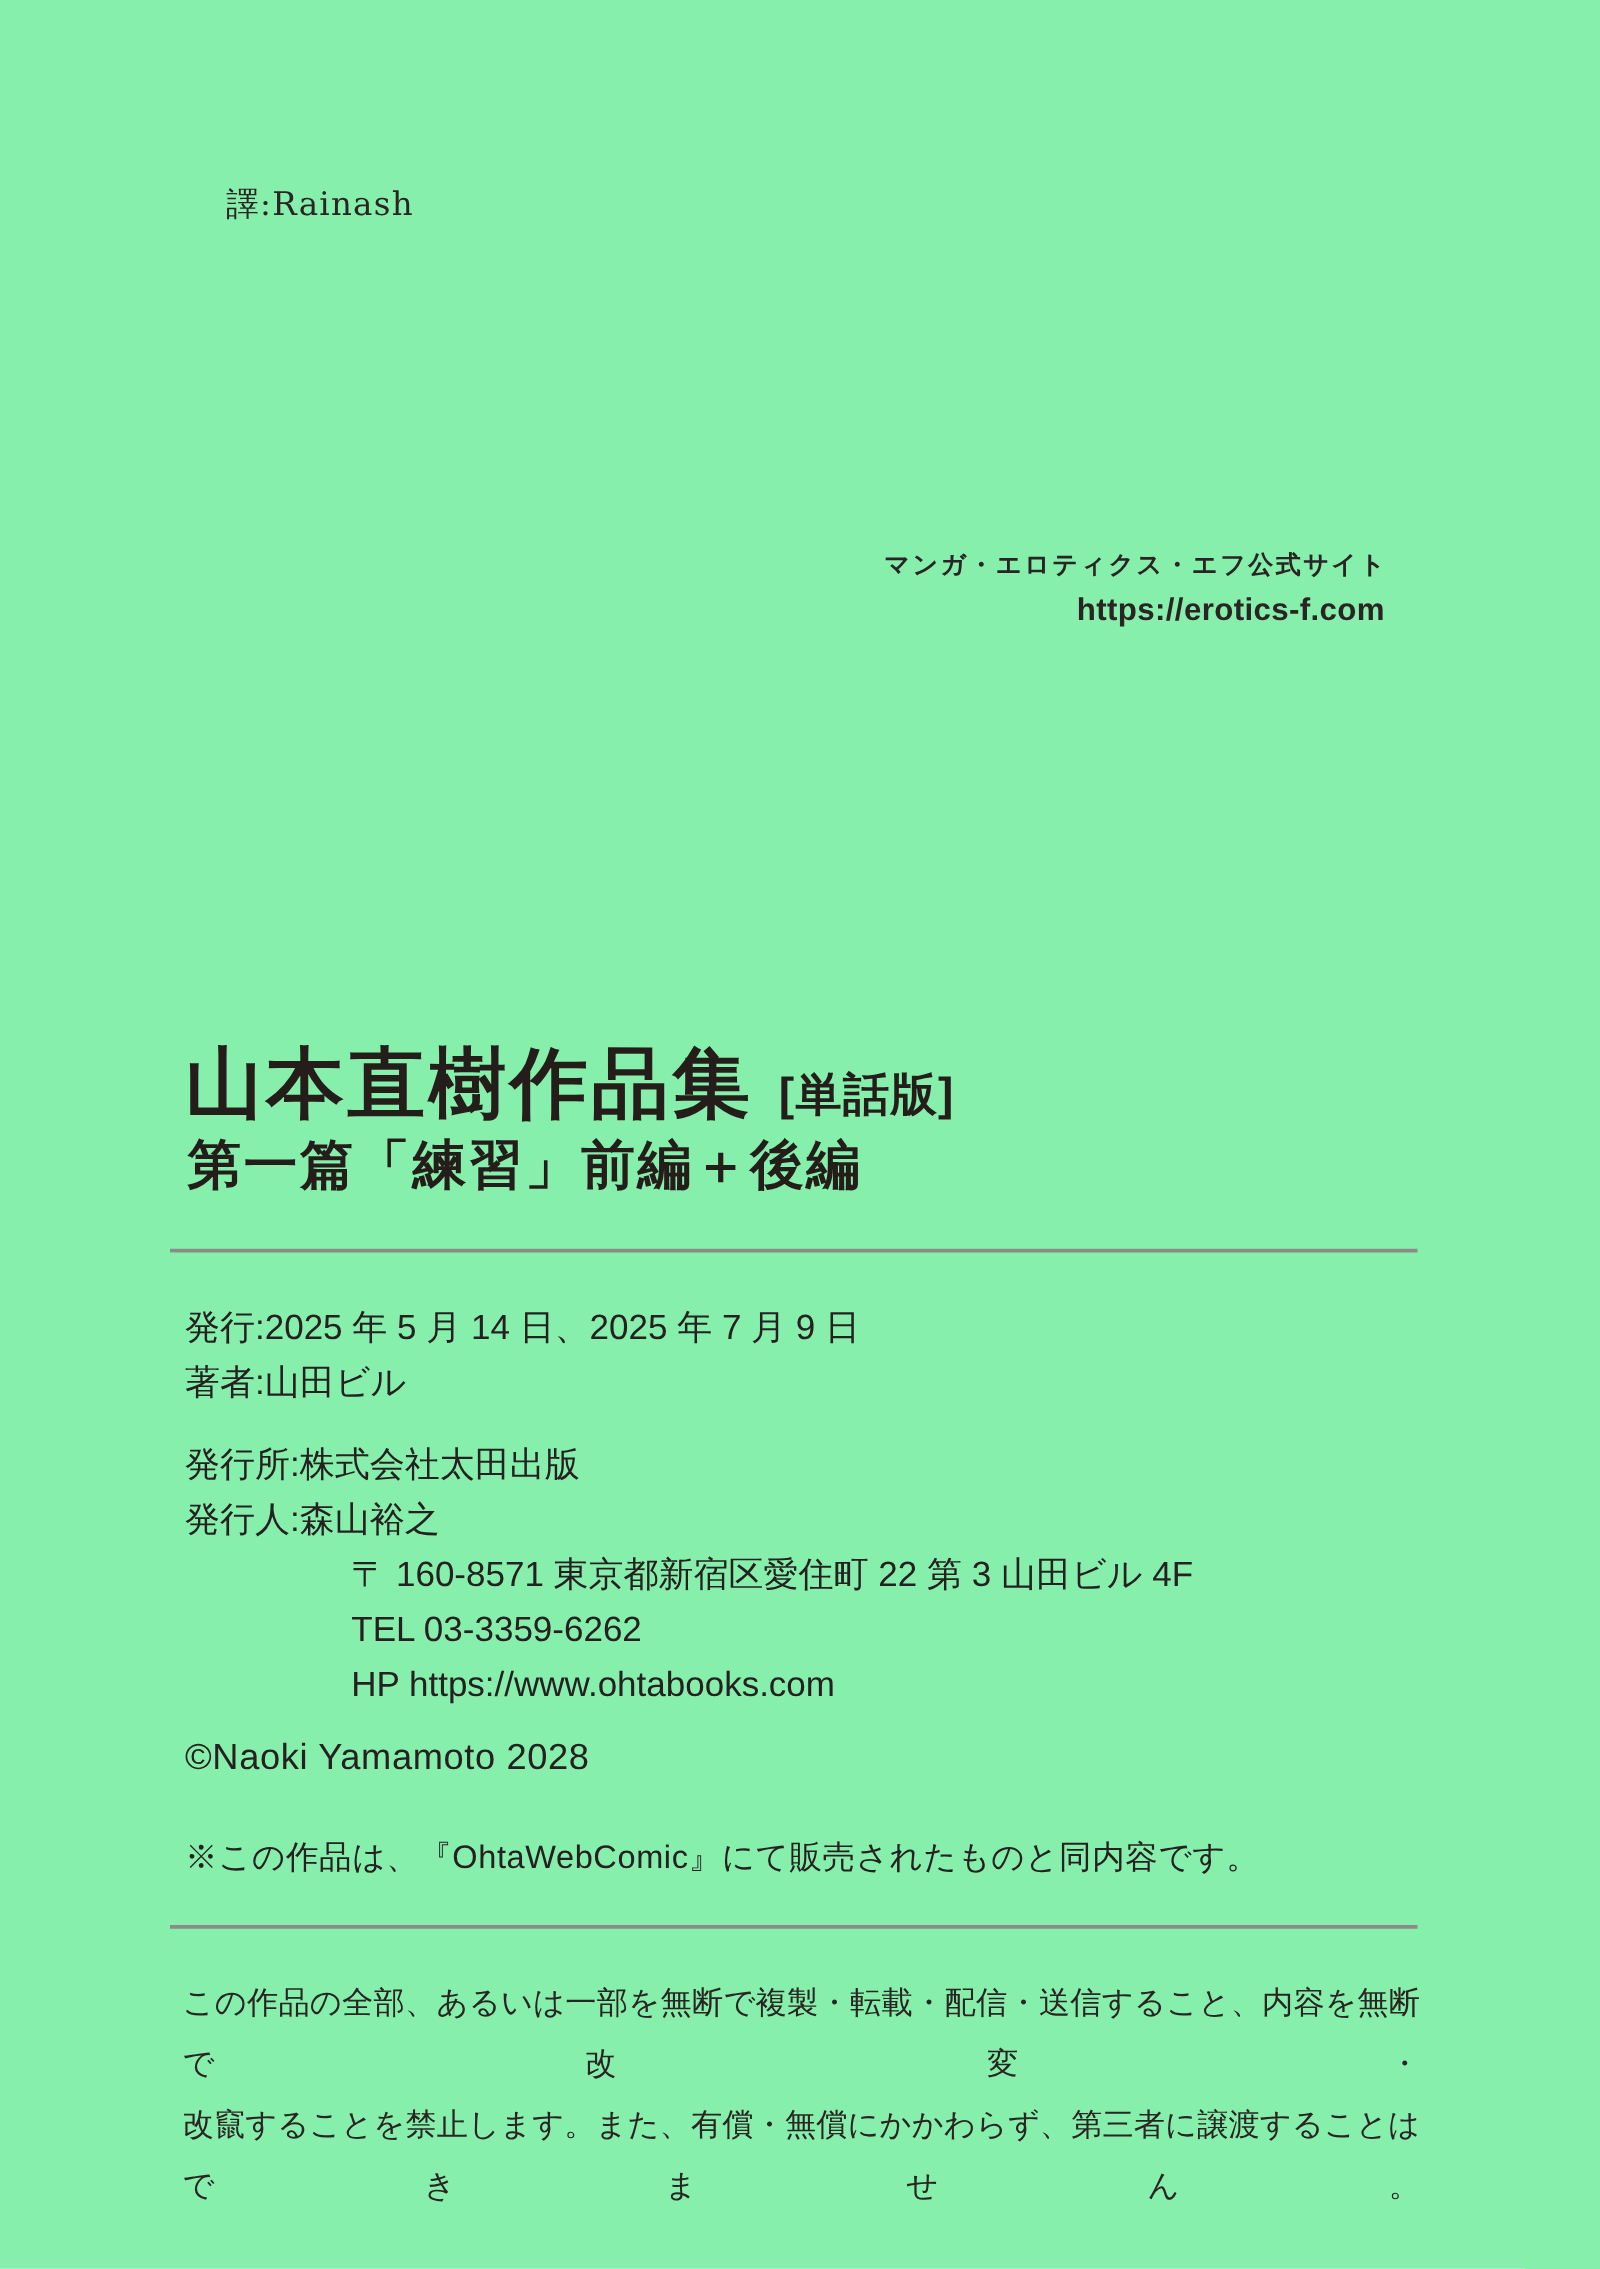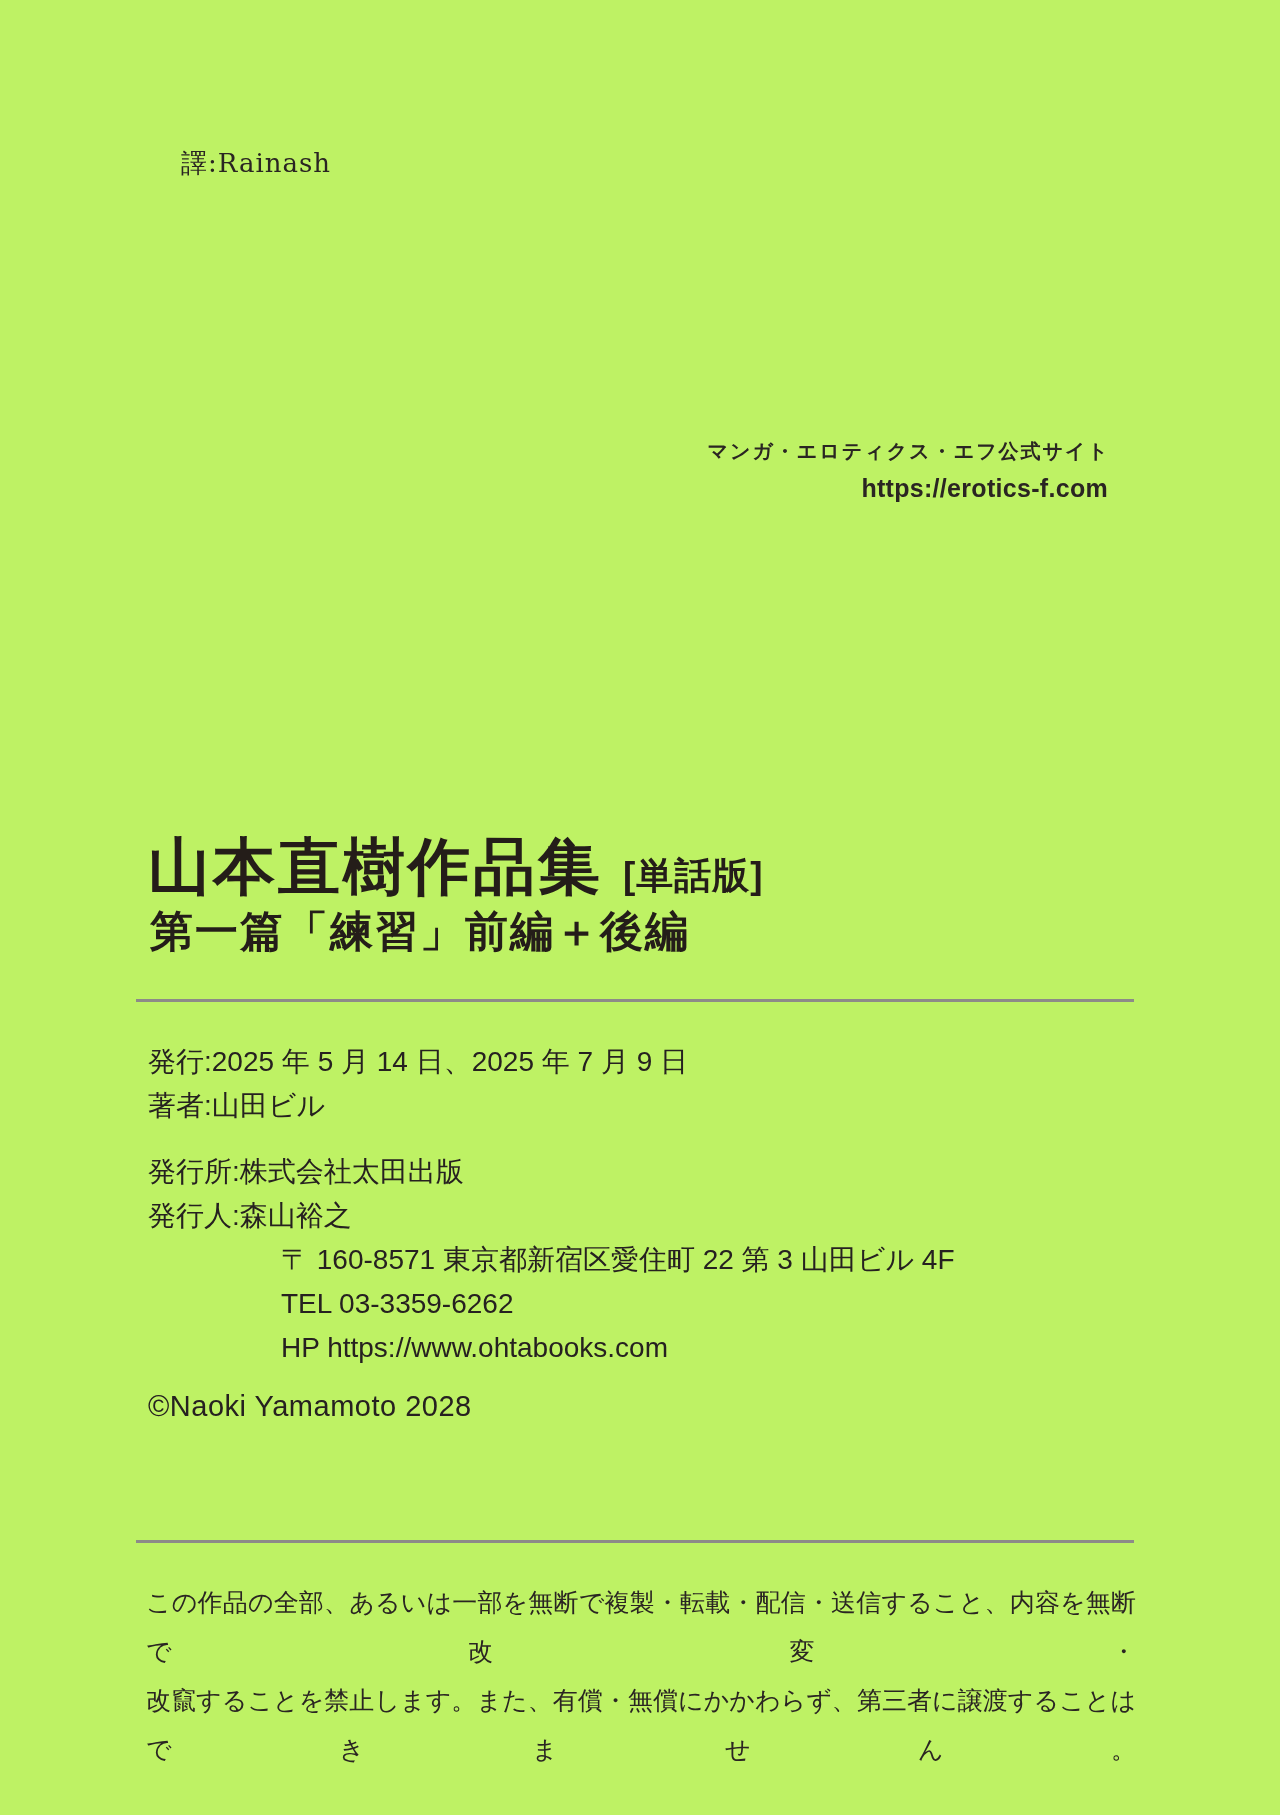--- a/index.html
+++ b/index.html
@@ -1,19 +1,19 @@
 <!DOCTYPE html>
 <html><head>
 <meta charset="utf-8">
 <style>
   * { margin:0; padding:0; box-sizing:border-box; }
   html,body { background:#e9e9e9; }
   .page {
     position:relative; width:1280px; height:1815px; margin:0 auto;
-    background:#bef264; color:#262120; overflow:hidden;
+    background:#86efac; color:#262120; overflow:hidden;
     font-family:"Liberation Sans", sans-serif;
   }
   .translator {
     position:absolute; left:181px; top:146px;
     font-family:"DejaVu Serif", serif; font-size:26px; letter-spacing:1px; color:#2a2522;
   }
   
   .logo { position:absolute; left:872px; top:128px; width:250px; height:310px; color:#1f1712; }
   .swash { position:absolute; left:0; top:0; width:250px; height:310px; }
   .logo-en {
@@ -91,20 +91,21 @@
   <div class="info-b">
     <div>発行所:株式会社太田出版</div>
     <div>発行人:森山裕之</div>
     <div class="indent">〒 160-8571 東京都新宿区愛住町 22 第 3 山田ビル 4F</div>
     <div class="indent">TEL 03-3359-6262</div>
     <div class="indent">HP  https://www.ohtabooks.com</div>
   </div>
 
   <div class="copyright">©Naoki Yamamoto 2028</div>
 
+  <div class="note">※この作品は、『OhtaWebComic』にて販売されたものと同内容です。</div>
 
   <div class="rule rule2"></div>
 
   <div class="legal">
     <div class="legal-line">この作品の全部、あるいは一部を無断で複製・転載・配信・送信すること、内容を無断で改変・</div>
     <div class="legal-line">改竄することを禁止します。また、有償・無償にかかわらず、第三者に譲渡することはできません。</div>
   </div>
 
 </div>
 

